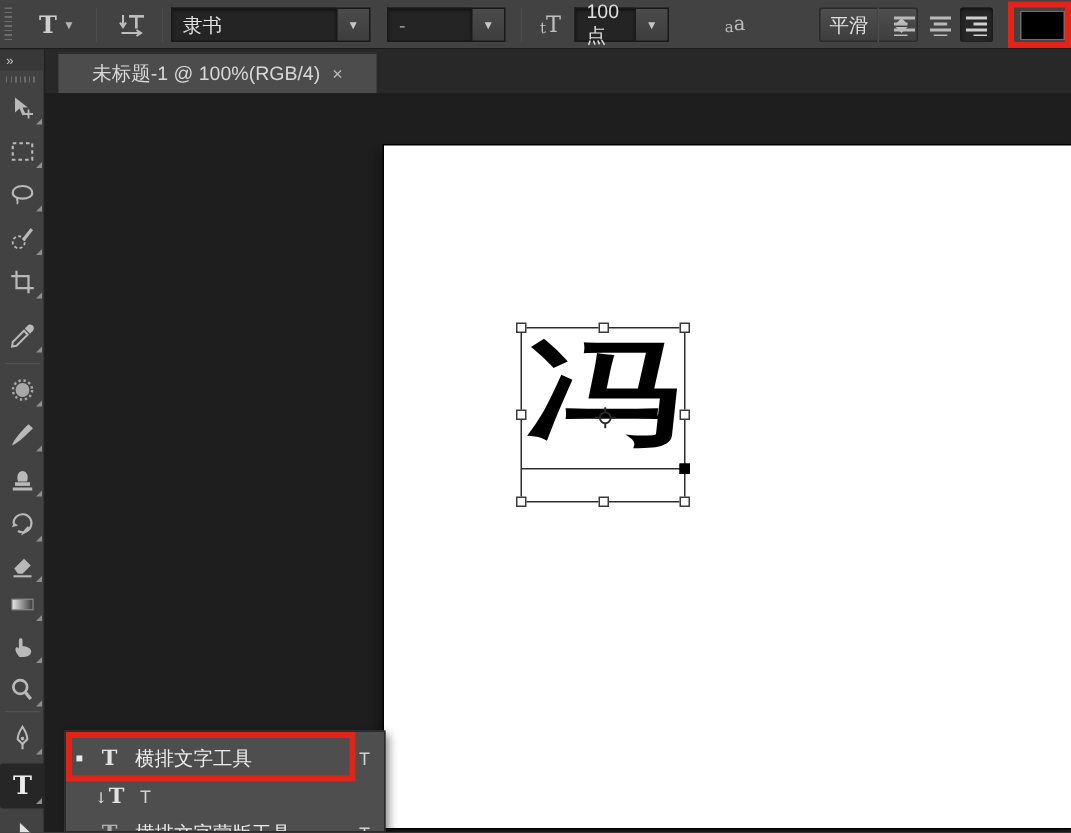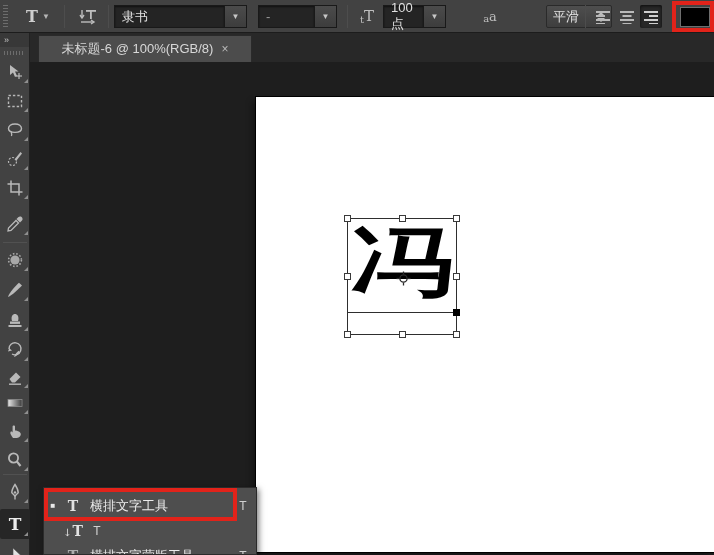--- a/index.html
+++ b/index.html
@@ -204,21 +204,21 @@
         </svg>
       </div>
     </div>
 
     <div class="swatch-wrap" style="background: rgb(0, 0, 0);"></div>
   </div>
   <div class="annotation anno-swatch" style="border-color: rgb(226, 35, 26);"></div>
 
   <div class="tab-bar">
     <div class="doc-tab">
-      <span>未标题-6 @ 100%(RGB/8)</span>
+      <span>未标题-1 @ 100%(RGB/4)</span>
       <span class="tab-close">×</span>
     </div>
   </div>
 
   <div class="pasteboard"></div>
   <div class="doc-canvas"></div>
   <div class="glyph">冯</div>
 
   <div class="xform-box">
     <div class="baseline-row"></div>

